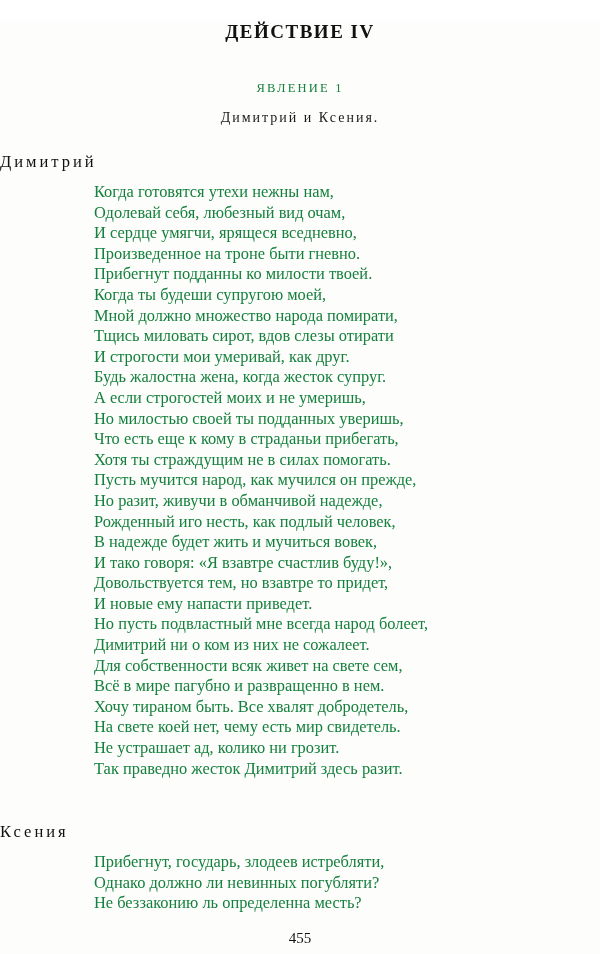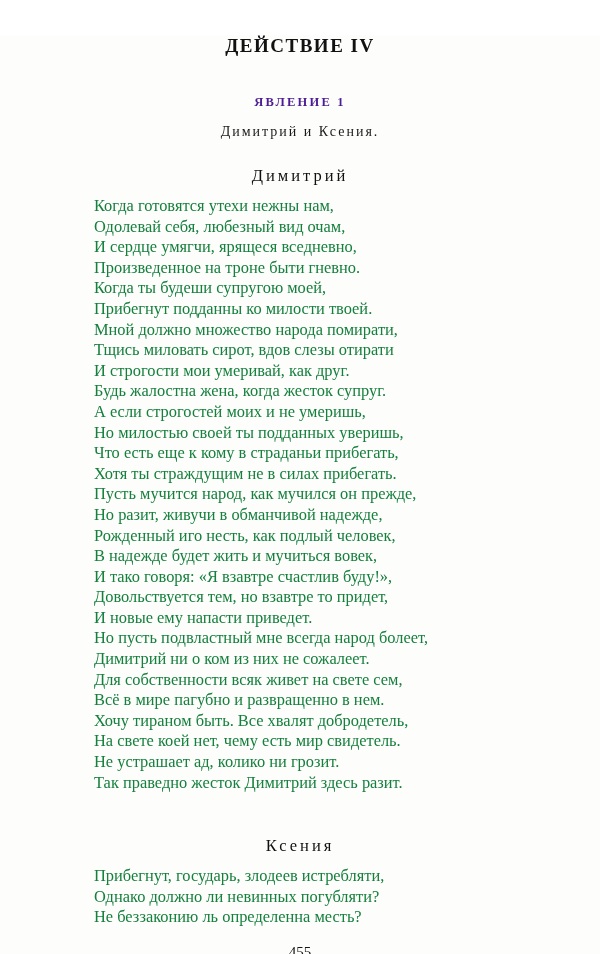--- a/index.html
+++ b/index.html
@@ -20,41 +20,40 @@
     height: 954px;
     box-sizing: border-box;
     padding: 0;
     background: #fdfdfb;
   }
   .act-title {
     text-align: center;
     font-size: 19px;
     font-weight: bold;
     letter-spacing: 1.5px;
-    margin-top: 35px;
+    margin-top: 21px;
     margin-bottom: 0;
     color: #111;
   }
   .scene-title {
     text-align: center;
     font-size: 12.5px;
     letter-spacing: 2.2px;
     margin-top: 38px;
-    color: #4c1d95;
-    font-weight: bold;
+    color: #15803d;
   }
   .characters {
     text-align: center;
     font-size: 14px;
     letter-spacing: 2px;
     margin-top: 14px;
     color: #1a1a1a;
   }
   .speaker {
-    text-align: center;
+    text-align: left;
     font-size: 16.5px;
     letter-spacing: 3px;
     margin-top: 26px;
     margin-bottom: 10px;
     color: #111;
   }
   .speaker.second {
     margin-top: 43px;
   }
   .verse {
@@ -89,30 +88,30 @@
 
   <div class="characters">Димитрий и Ксения.</div>
 
   <div class="speaker">Димитрий</div>
 
   <div class="verse">
     <div class="line">Когда готовятся утехи нежны нам,</div>
     <div class="line">Одолевай себя, любезный вид очам,</div>
     <div class="line">И сердце умягчи, ярящеся вседневно,</div>
     <div class="line">Произведенное на троне быти гневно.</div>
+    <div class="line">Прибегнут подданны ко милости твоей.</div>
     <div class="line">Когда ты будеши супругою моей,</div>
-    <div class="line">Прибегнут подданны ко милости твоей.</div>
     <div class="line">Мной должно множество народа помирати,</div>
     <div class="line">Тщись миловать сирот, вдов слезы отирати</div>
     <div class="line">И строгости мои умеривай, как друг.</div>
     <div class="line">Будь жалостна жена, когда жесток супруг.</div>
     <div class="line">А если строгостей моих и не умеришь,</div>
     <div class="line">Но милостью своей ты подданных уверишь,</div>
     <div class="line">Что есть еще к кому в страданьи прибегать,</div>
-    <div class="line">Хотя ты страждущим не в силах прибегать.</div>
+    <div class="line">Хотя ты страждущим не в силах помогать.</div>
     <div class="line">Пусть мучится народ, как мучился он прежде,</div>
     <div class="line">Но разит, живучи в обманчивой надежде,</div>
     <div class="line">Рожденный иго несть, как подлый человек,</div>
     <div class="line">В надежде будет жить и мучиться вовек,</div>
     <div class="line">И тако говоря: «Я взавтре счастлив буду!»,</div>
     <div class="line">Довольствуется тем, но взавтре то придет,</div>
     <div class="line">И новые ему напасти приведет.</div>
     <div class="line">Но пусть подвластный мне всегда народ болеет,</div>
     <div class="line">Димитрий ни о ком из них не сожалеет.</div>
     <div class="line">Для собственности всяк живет на свете сем,</div>

